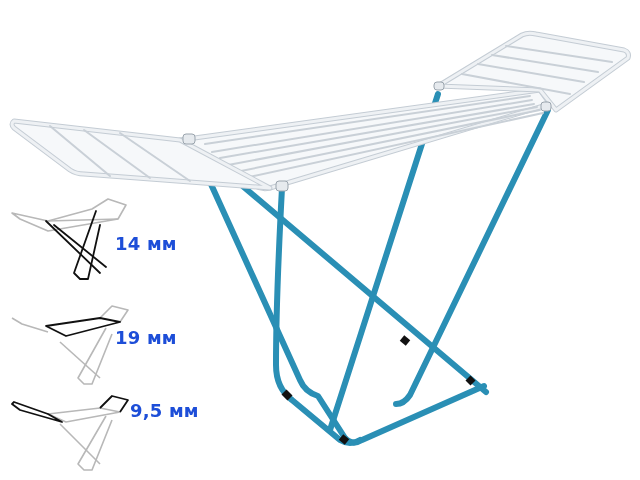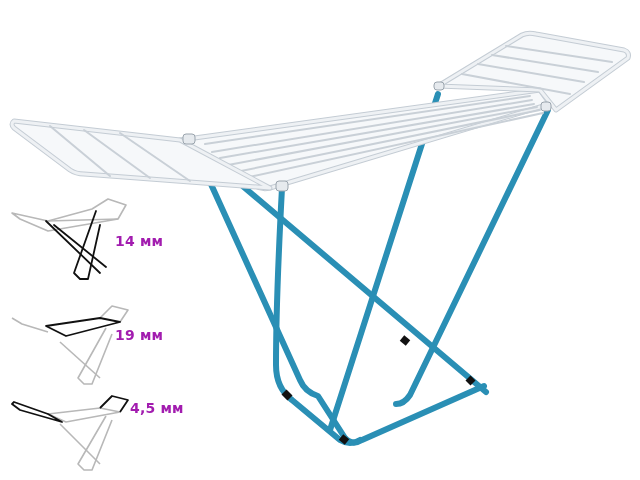--- a/index.html
+++ b/index.html
@@ -2,22 +2,22 @@
 <html><head>
   <meta charset="utf-8">
   <style>
     html, body { margin: 0; padding: 0; background: #ffffff; }
     body { width: 640px; height: 480px; overflow: hidden; position: relative; font-family: "DejaVu Sans", sans-serif; }
     .stage { position: absolute; left: 0; top: 0; width: 640px; height: 480px; }
     .label {
       position: absolute;
       font-family: "DejaVu Sans", sans-serif;
       font-weight: bold;
-      font-size: 14px;
-      color: #a21caf;
+      font-size: 18px;
+      color: #1d4ed8;
       white-space: nowrap;
       letter-spacing: 0.2px;
     }
     .diagram { position: absolute; }
   </style>
 </head>
 <body>
 
 <div class="stage">
   <svg width="640" height="480" viewBox="0 0 640 480">
@@ -122,14 +122,14 @@
     <g fill="none" stroke="#b8b8b8" stroke-width="1.6" stroke-linejoin="round">
       <path d="M40 24 L92 18 L112 22 L58 32 Z"></path>
       <path d="M52 34 L92 74"></path>
       <path d="M98 26 L70 74 L76 80 L84 80 L104 30"></path>
     </g>
     <g fill="none" stroke="#111" stroke-width="1.8" stroke-linejoin="round">
       <path d="M4 14 L12 20 L54 32 L40 24 L6 12 Z"></path>
       <path d="M92 18 L104 6 L120 10 L112 22"></path>
     </g>
   </svg>
-  <div class="label" style="left:130px; top:400px;">4,5 мм</div>
+  <div class="label" style="left:130px; top:400px;">9,5 мм</div>
 </div>
 
 </body></html>

